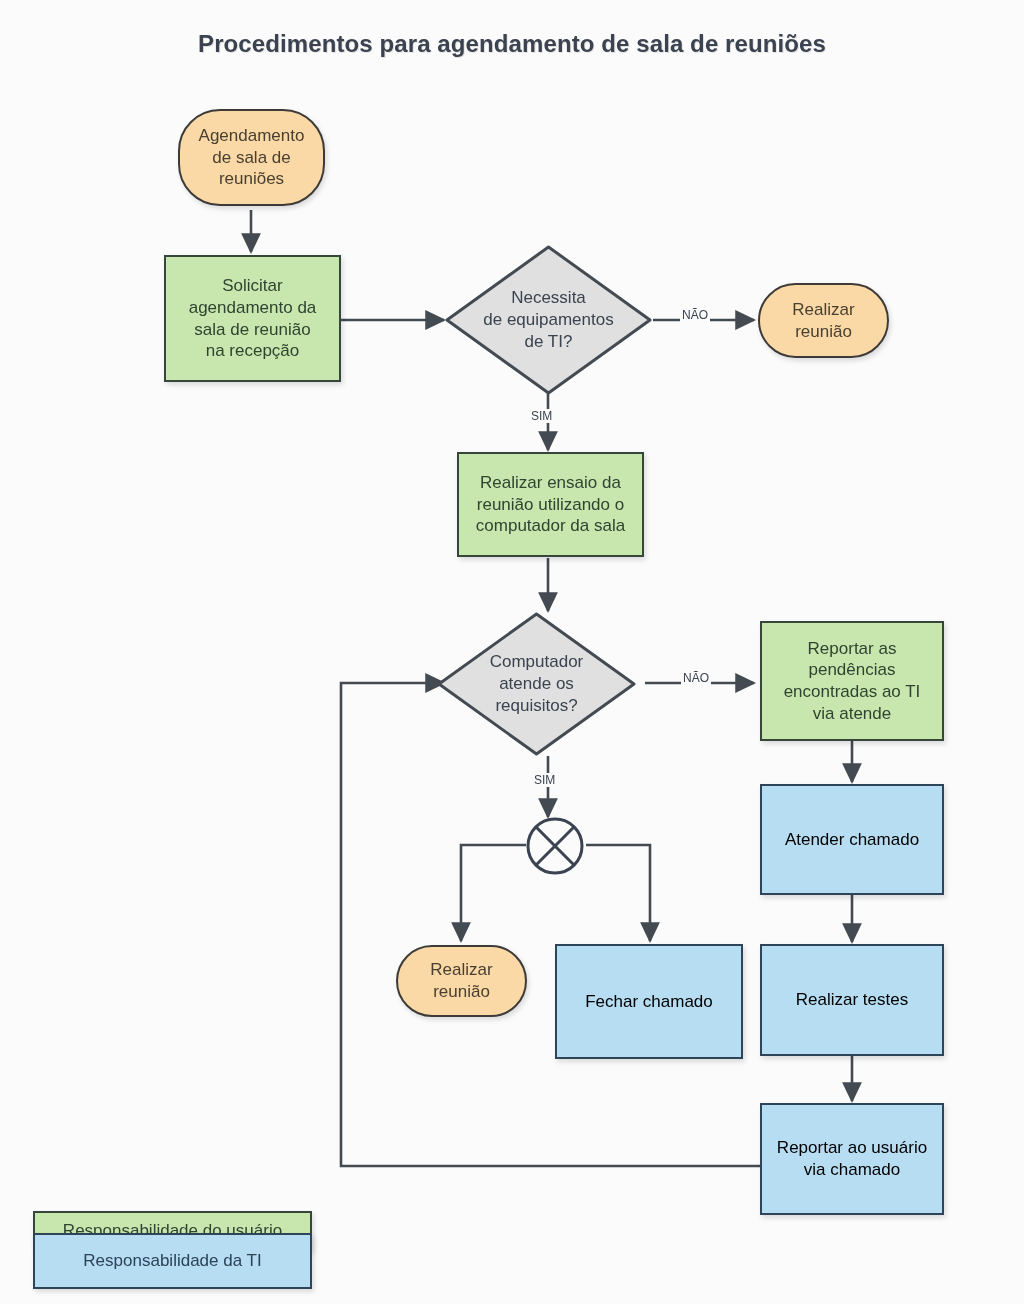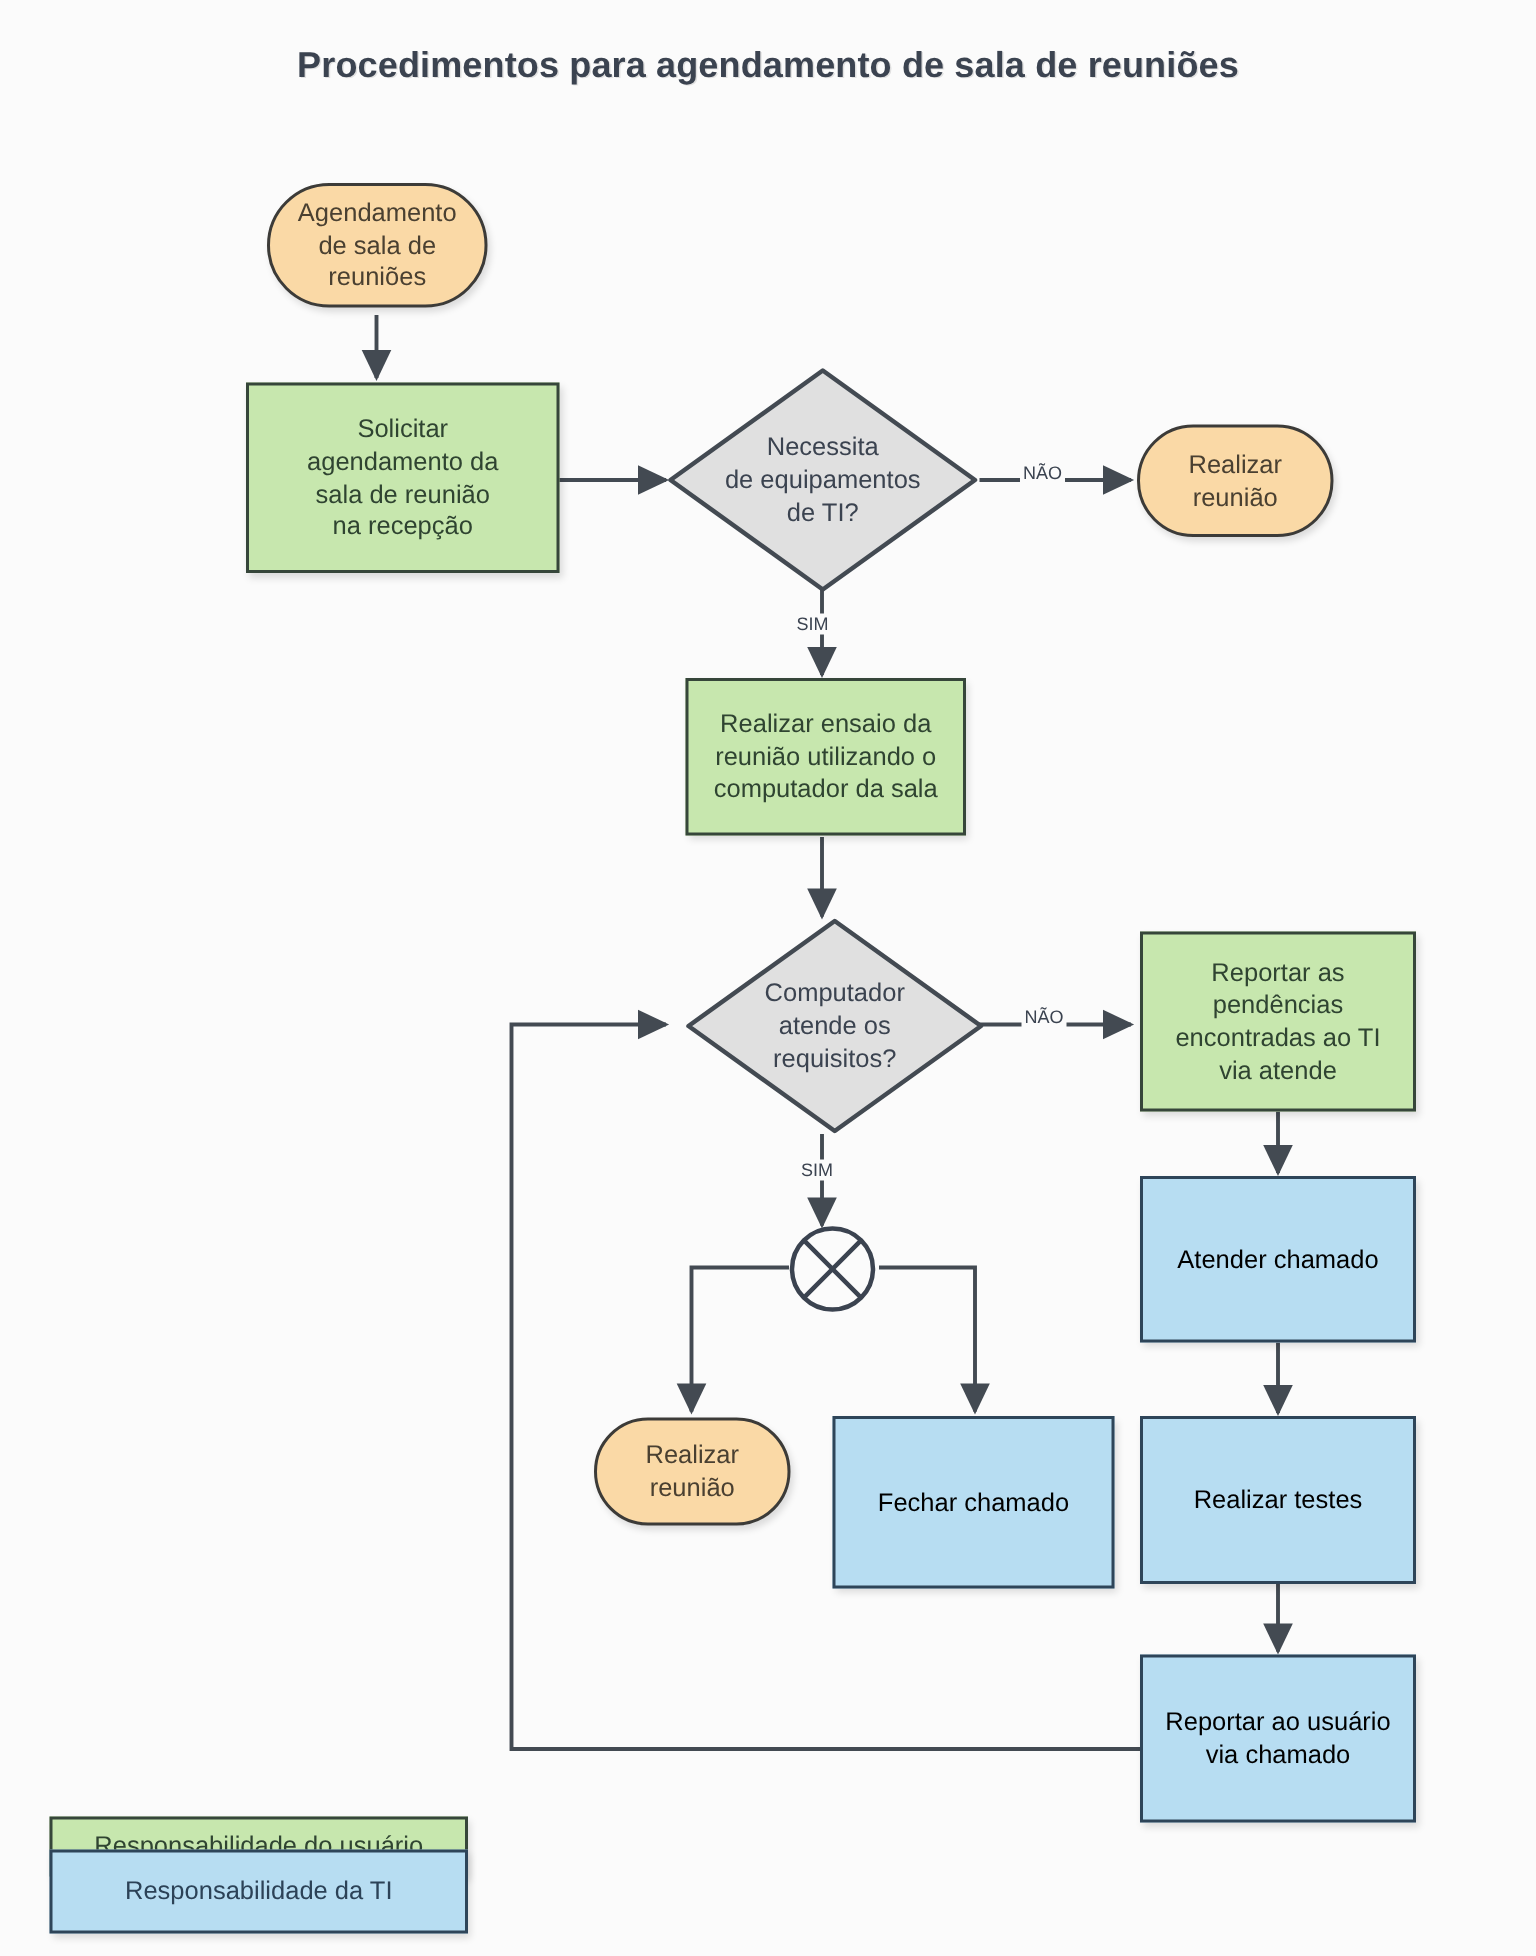--- a/index.html
+++ b/index.html
@@ -181,46 +181,46 @@
       <path d="M852,895 L852,942" marker-end="url(#arrow)"></path>
 
       <path d="M852,1056 L852,1101" marker-end="url(#arrow)"></path>
 
       <path d="M760,1166 L341,1166 L341,683 L444,683" marker-end="url(#arrow)"></path>
     </g>
   </svg>
 
   <div class="node-layer">
 
-    <div class="node terminator" style="left:178px; top:122px; width:147px; height:83px;text-align:center;">Agendamento
+    <div class="node terminator" style="left:178px; top:109px; width:147px; height:97px;text-align:center;">Agendamento
 de sala de
 reuniões</div>
 
-    <div class="node process-user" style="left:164px; top:255px; width:209px; height:127px;">Solicitar
+    <div class="node process-user" style="left:164px; top:255px; width:177px; height:127px;">Solicitar
 agendamento da
 sala de reunião
 na recepção</div>
 
     <div class="diamond-wrap" style="left:444px; top:244px; width:209px; height:152px;">
       <svg width="209" height="152" viewBox="0 0 209 152" xmlns="http://www.w3.org/2000/svg">
         <polygon points="104.5,3 206,76 104.5,149 3,76" fill="#e0e0e0" stroke="#434a52" stroke-width="3" stroke-linejoin="round"></polygon>
       </svg>
       <div class="diamond-label">Necessita
 de equipamentos
 de TI?</div>
     </div>
 
     <div class="node terminator" style="left:758px; top:283px; width:131px; height:75px;">Realizar
 reunião</div>
 
     <div class="node process-user" style="left:457px; top:452px; width:187px; height:105px;text-align:center;">Realizar ensaio da
 reunião utilizando o
 computador da sala</div>
 
-    <div class="diamond-wrap" style="left:456px; top:611px; width:201px; height:146px;text-decoration:underline;">
+    <div class="diamond-wrap" style="left:436px; top:611px; width:201px; height:146px;text-decoration:underline;">
       <svg width="201" height="146" viewBox="0 0 201 146" xmlns="http://www.w3.org/2000/svg">
         <polygon points="100.5,3 198,73 100.5,143 3,73" fill="#e0e0e0" stroke="#434a52" stroke-width="3" stroke-linejoin="round"></polygon>
       </svg>
       <div class="diamond-label">Computador
 atende os
 requisitos?</div>
     </div>
 
     <div class="node process-user" style="left:760px; top:621px; width:184px; height:120px;">Reportar as
 pendências

